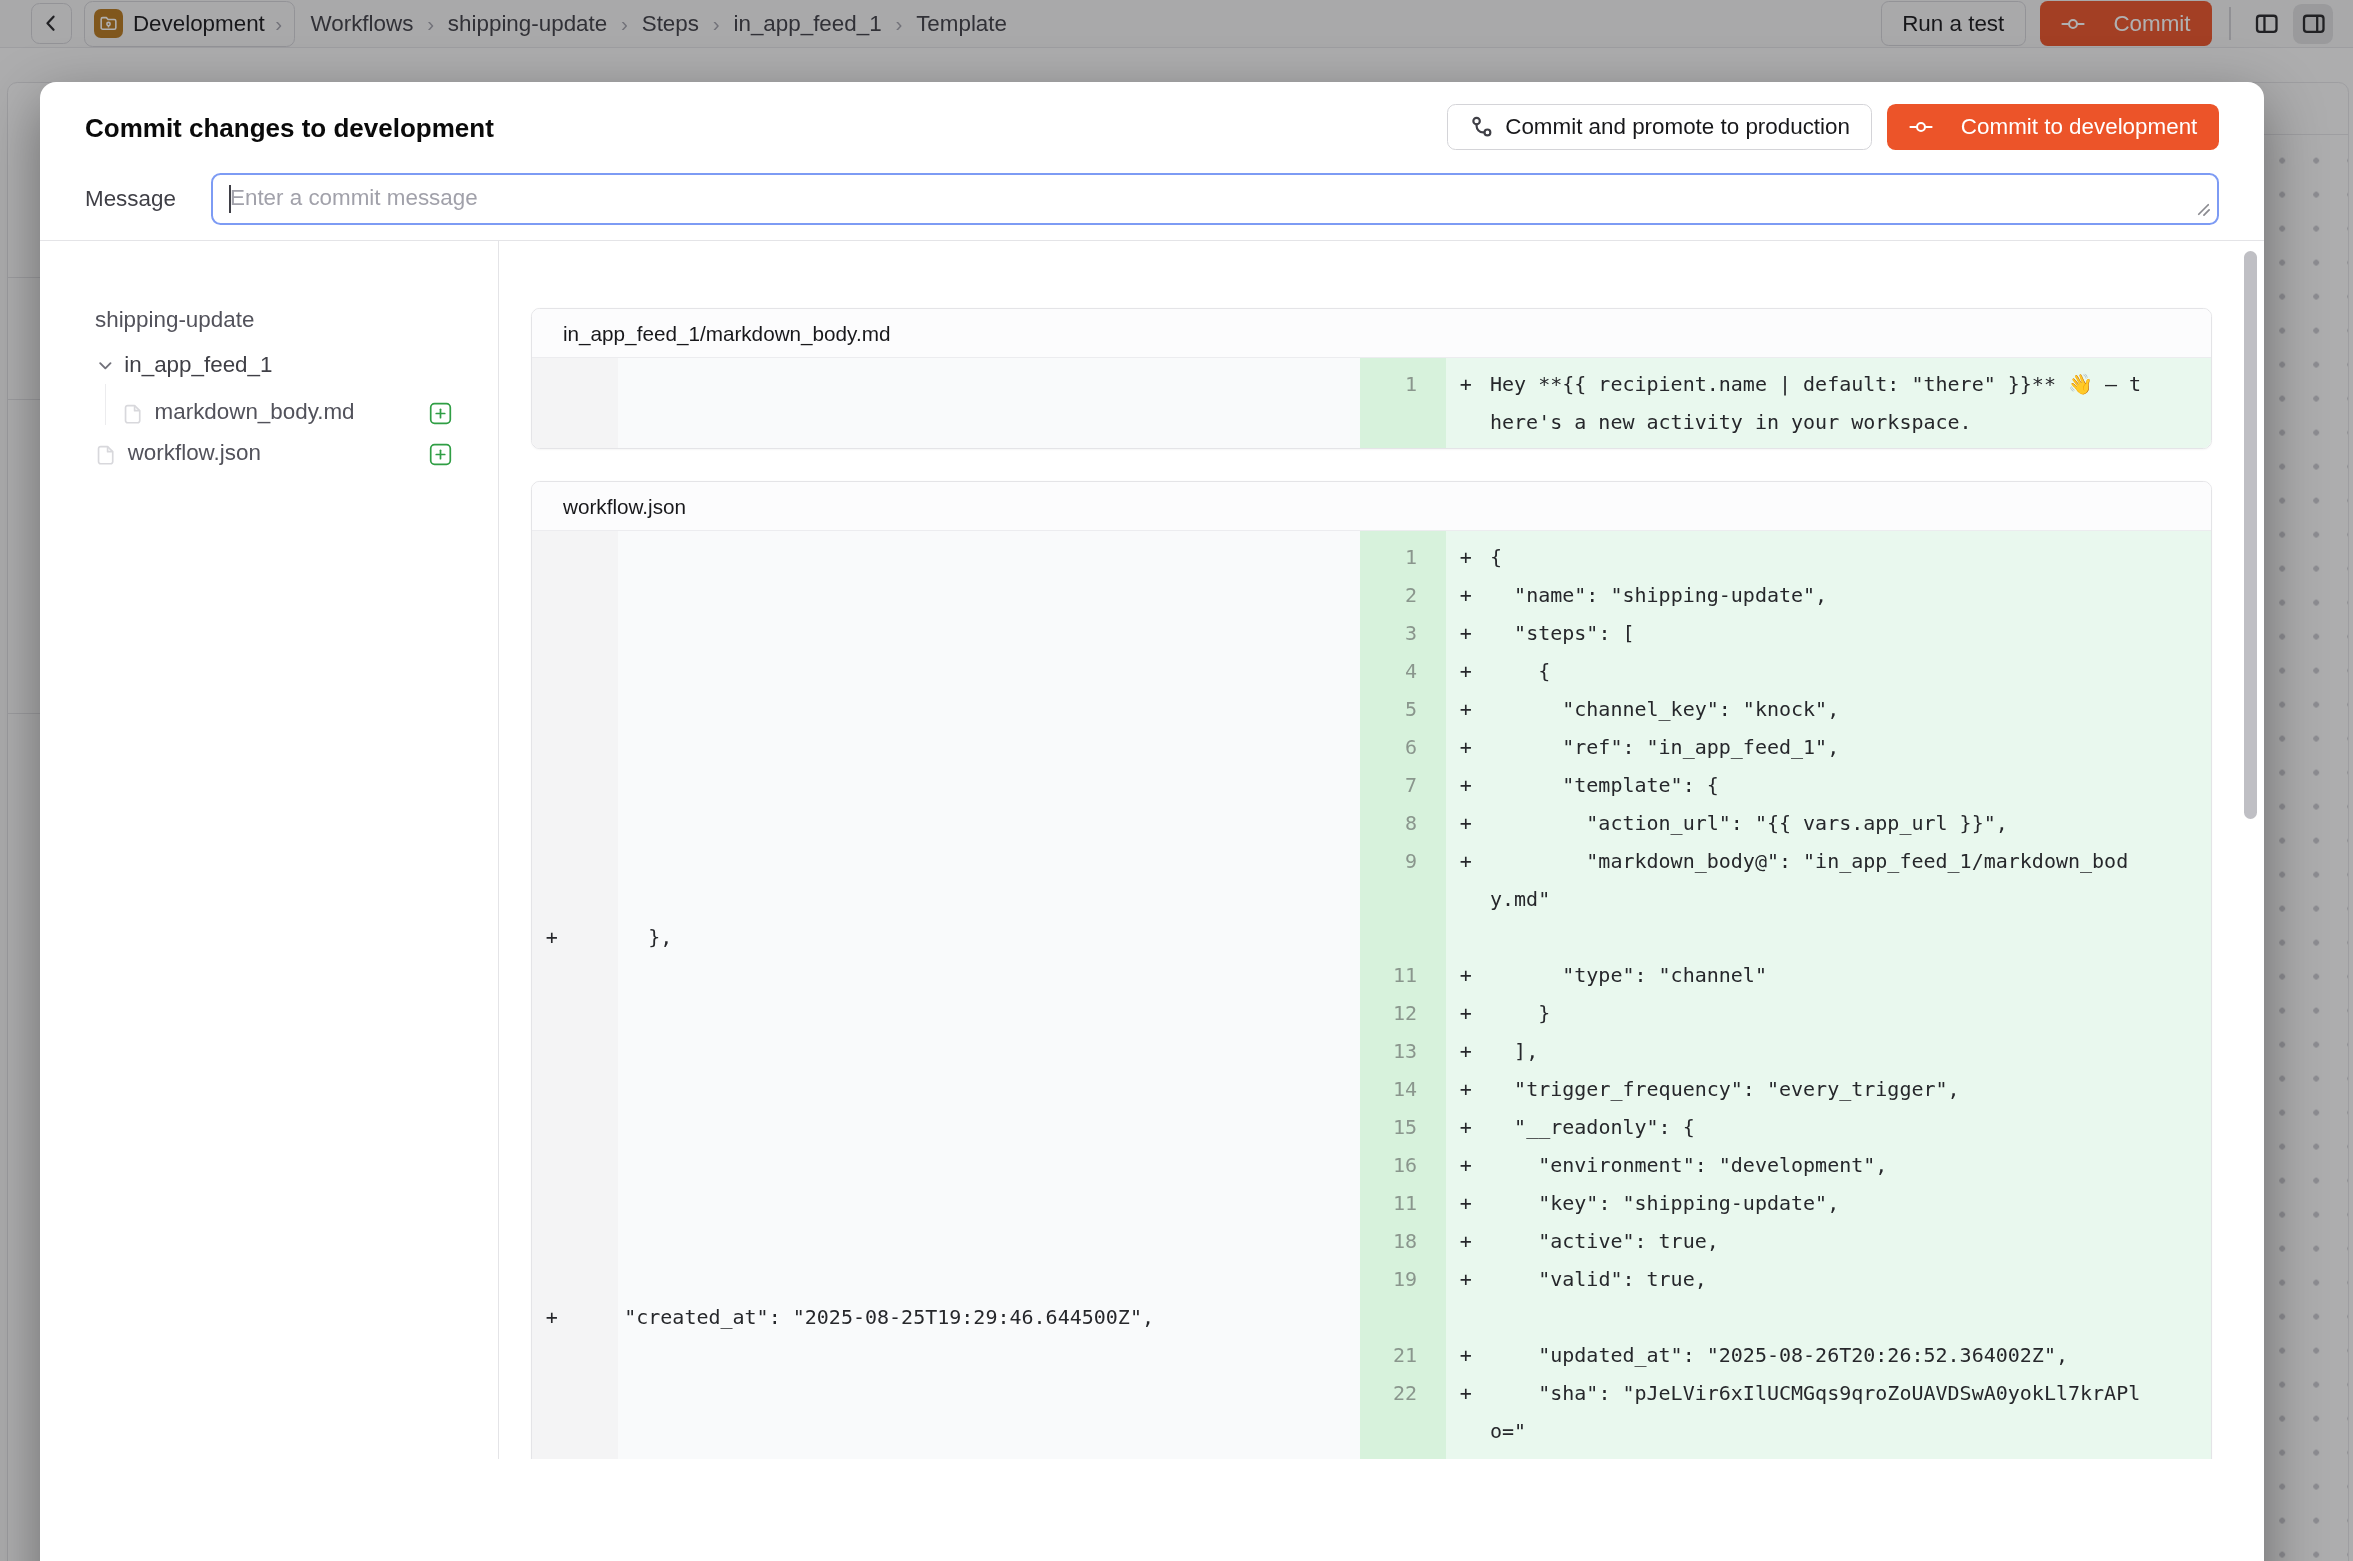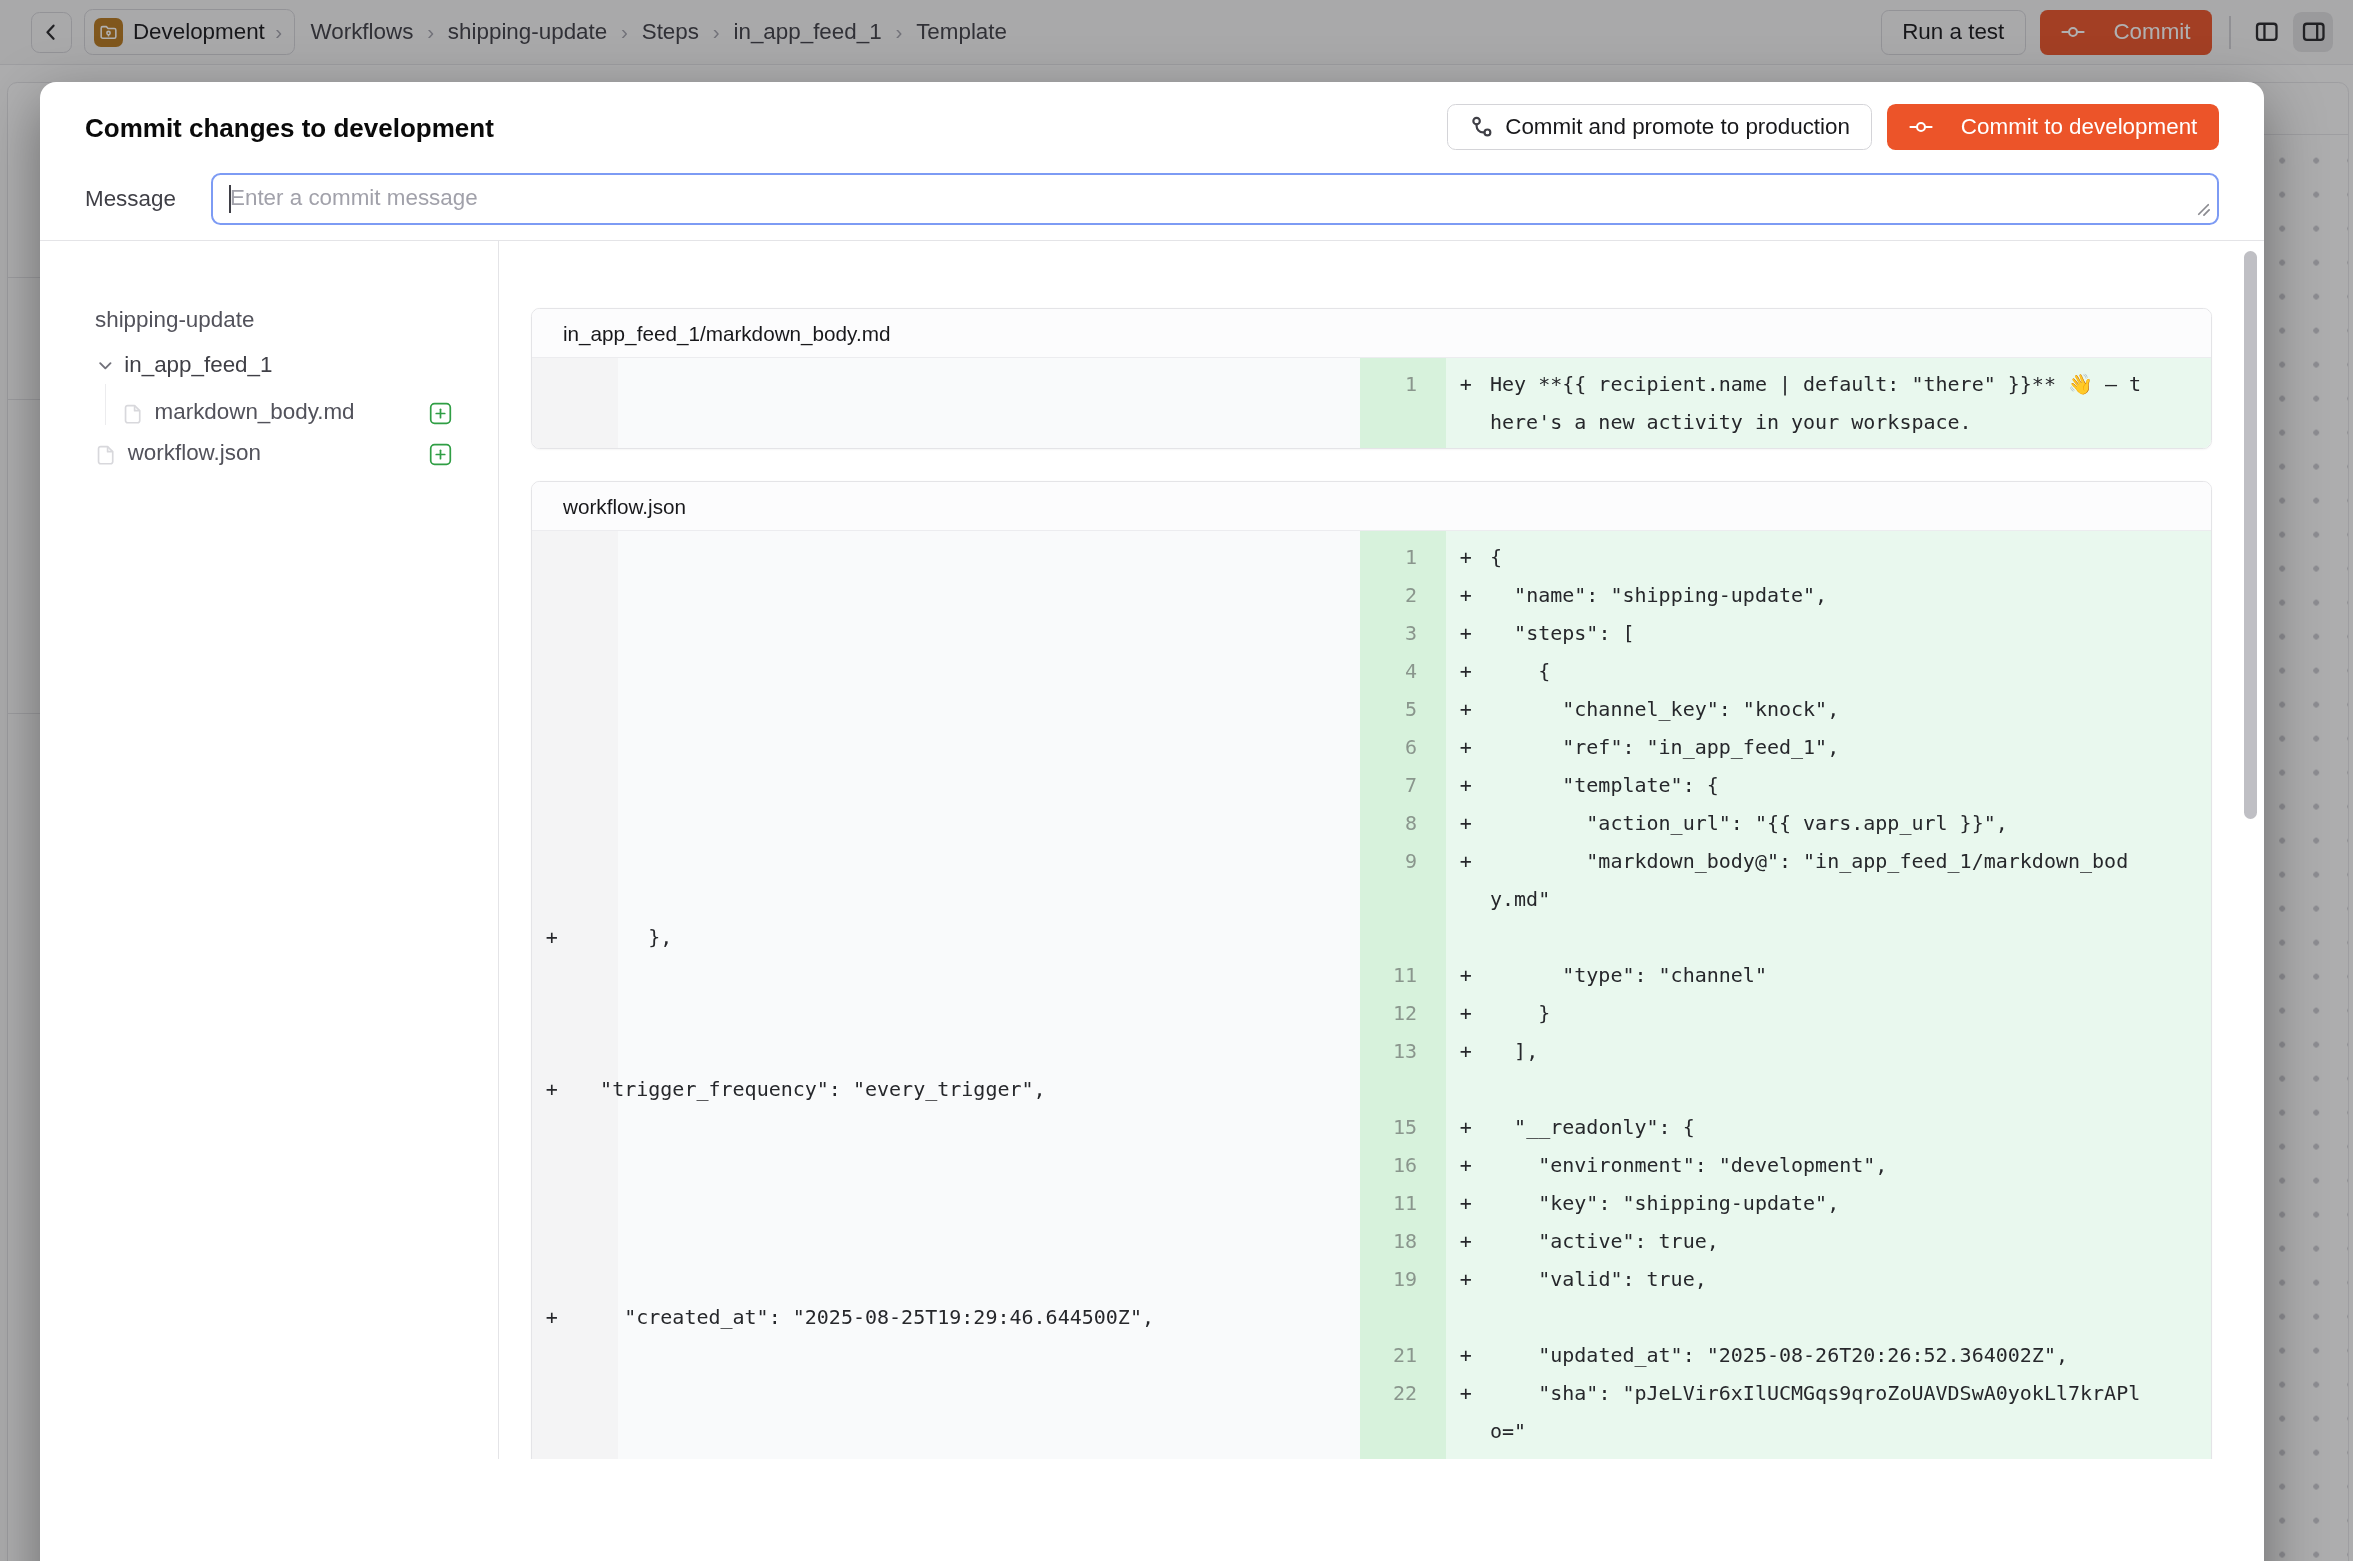--- a/index.html
+++ b/index.html
@@ -21,21 +21,21 @@
   .toggle-controls { position:absolute; left:894px; top:1502px; height:49px; width:244px;
     background:#fff; border:0.9px solid #d4d4d8; border-radius:10.3px;
     box-shadow:0 3.4px 10.3px rgba(0,0,0,.08);
     display:flex; align-items:center; justify-content:center; gap:34px;
     font-size:22.4px; color:#18181b; cursor:pointer; }
   .kbd { display:inline-flex; align-items:center; justify-content:center;
     min-width:33px; height:36px; border:0.9px solid #d4d4d8; border-radius:6.9px;
     background:#fff; font-size:20.7px; color:#3f3f46; }
 
   
-  .topbar { position:absolute; top:0; left:0; right:0; height:65px; z-index:1;
+  .topbar { position:absolute; top:0; left:0; right:0; height:48px; z-index:1;
     background:#f4f4f5; border-bottom:0.9px solid #e4e4e7;
     display:flex; align-items:center; padding:0 20.7px 0 31px; }
   .icon-btn { display:flex; align-items:center; justify-content:center;
     width:41px; height:41px; border:0.9px solid #d4d4d8; border-radius:8.6px;
     background:transparent; cursor:pointer; }
   .env-pill { display:flex; align-items:center; gap:10.3px; margin-left:12px;
     height:46px; padding:0 12px 0 8.6px; border:0.9px solid #d4d4d8; border-radius:8.6px;
     background:transparent; cursor:pointer; }
   .env-icon { width:29px; height:29px; border-radius:6.9px; background:var(--env-amber,#b7791f);
     display:flex; align-items:center; justify-content:center; }
@@ -390,20 +390,21 @@
                   </div>
                 </div>
                 <div class="diff-row">
                   <div class="ln">13</div>
                   <div class="code">
                     <span class="sign">+</span>
                     <span class="txt">  ],</span>
                   </div>
                 </div>
                 <div class="diff-row">
+                  <div class="ln">14</div>
                   <div class="code">
                     <span class="sign">+</span>
                     <span class="txt">  "trigger_frequency": "every_trigger",</span>
                   </div>
                 </div>
                 <div class="diff-row">
                   <div class="ln">15</div>
                   <div class="code">
                     <span class="sign">+</span>
                     <span class="txt">  "__readonly": {</span>

